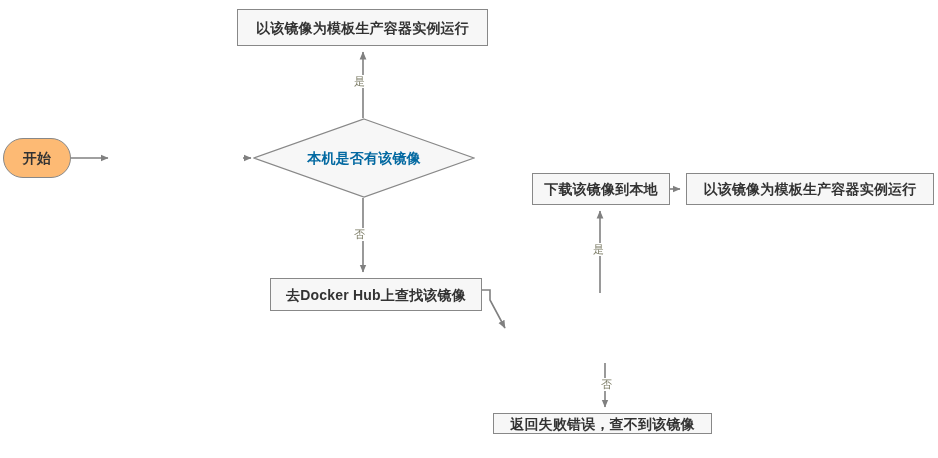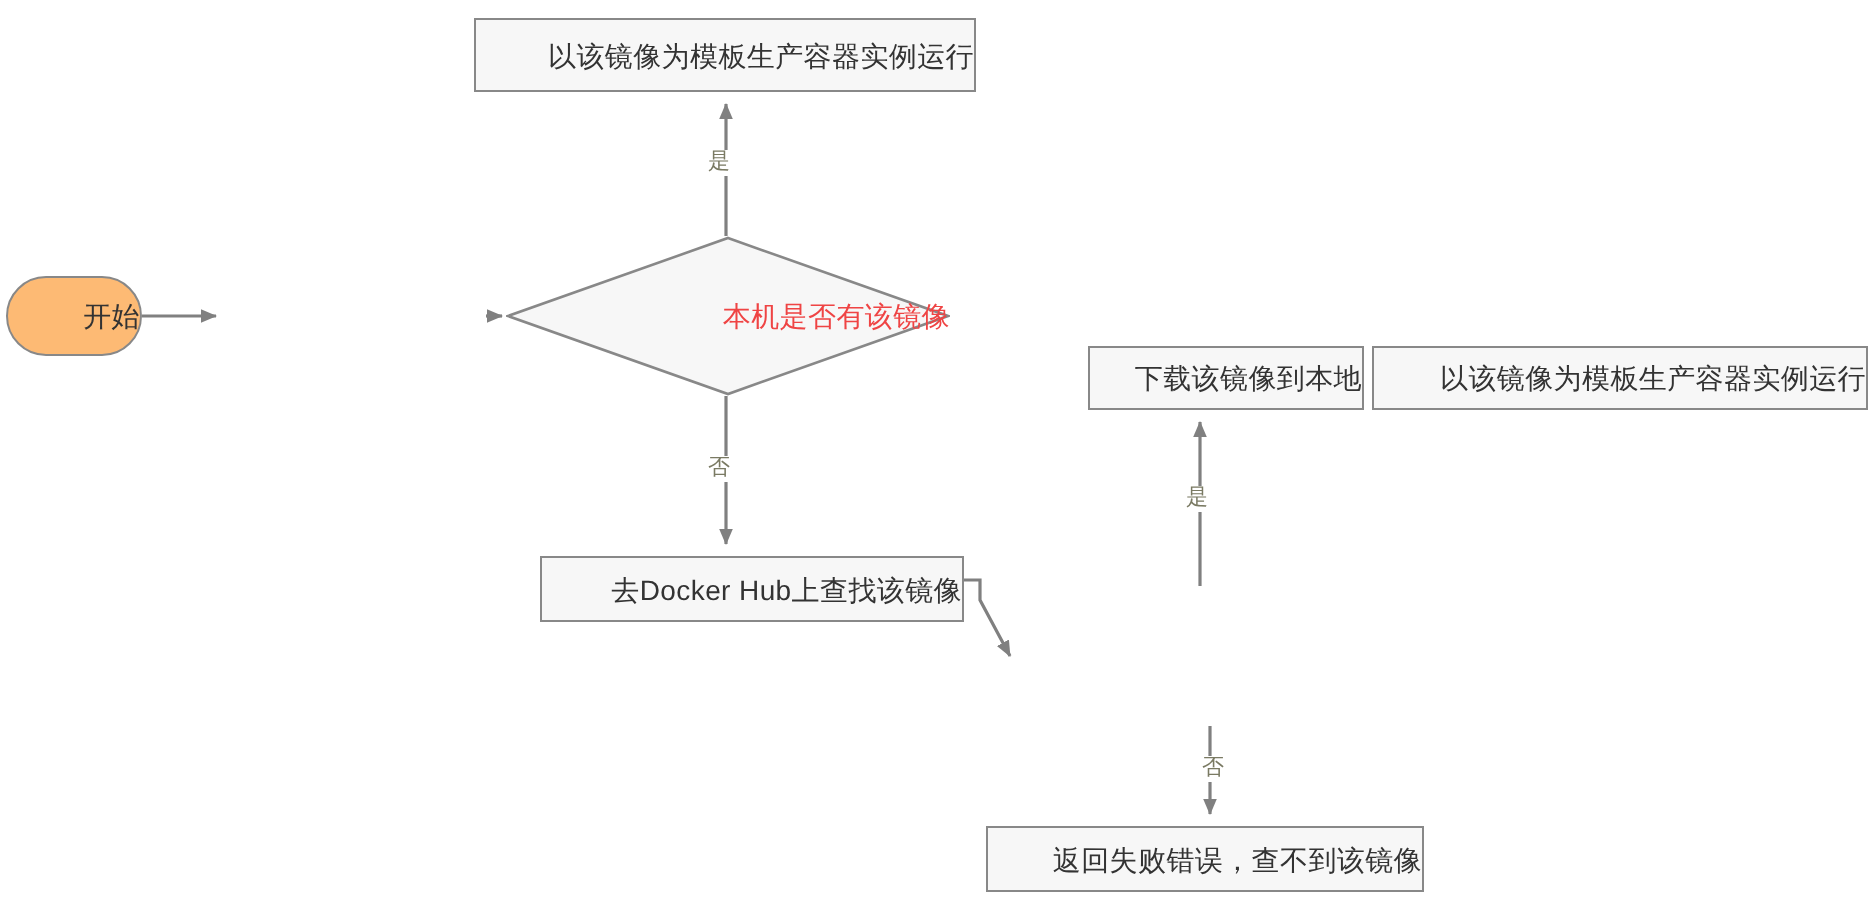--- a/index.html
+++ b/index.html
@@ -25,42 +25,43 @@
     top: 0;
     width: 938px;
     height: 458px;
     pointer-events: none;
   }
   .node {
     position: absolute;
     box-sizing: border-box;
     display: flex;
     align-items: center;
-    justify-content: flex-end;
+    justify-content: center;
     text-align: center;
     background: #f7f7f7;
     border: 1px solid #888888;
     color: #333333;
     font-size: 14px;
     line-height: 20px;
     letter-spacing: 0.2px;
     white-space: pre-line;
+    font-weight: bold;
   }
   .node.terminator {
     border-radius: 22px;
     background: #fdba74;
   }
   .node.diamond {
     border: none;
     background: transparent;
   }
   .diamond .dlabel {
     position: relative;
     z-index: 2;
-    color: #ef4444;
+    color: #0369a1;
     font-size: 14px;
   }
   .diamond svg.dshape {
     position: absolute;
     left: 0;
     top: 0;
     width: 100%;
     height: 100%;
     z-index: 1;
   }
@@ -133,29 +134,29 @@
 
   <div class="node" style="left:237px; top:9px; width:251px; height:37px;">
     <span>以该镜像为模板生产容器实例运行</span>
   </div>
 
   <div class="node" style="left:270px; top:278px; width:212px; height:33px;">
     <span>去Docker Hub上查找该镜像</span>
   </div>
 
 
-  <div class="node" style="left:532px; top:173px; width:138px; height:32px;margin-left:12px;">
+  <div class="node" style="left:532px; top:173px; width:138px; height:32px;">
     <span>下载该镜像到本地</span>
   </div>
 
   <div class="node" style="left:686px; top:173px; width:248px; height:32px;">
     <span>以该镜像为模板生产容器实例运行</span>
   </div>
 
-  <div class="node" style="left:493px; top:413px; width:219px; height:33px;">
+  <div class="node" style="left:493px; top:413px; width:219px; height:21px;">
     <span>返回失败错误，查不到该镜像</span>
   </div>
 
   <div class="edge-label" style="left:352px; top:75px;">是</div>
 
   <div class="edge-label" style="left:352px; top:228px;">否</div>
 
   <div class="edge-label" style="left:591px; top:243px;">是</div>
 
   <div class="edge-label" style="left:599px; top:378px;">否</div>

